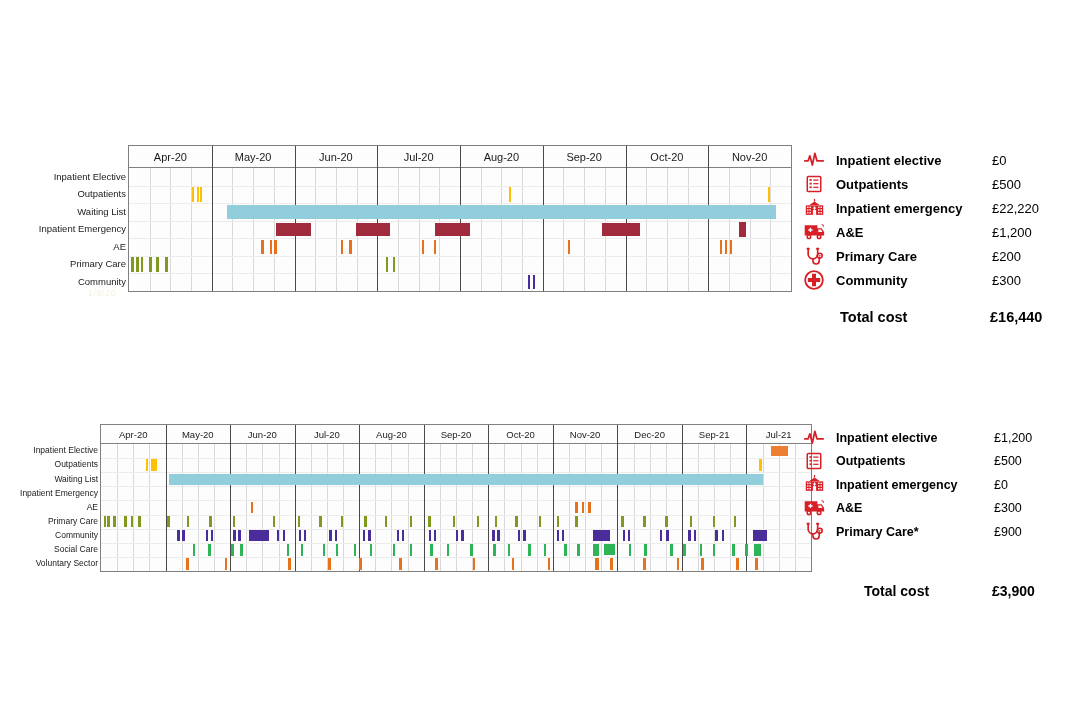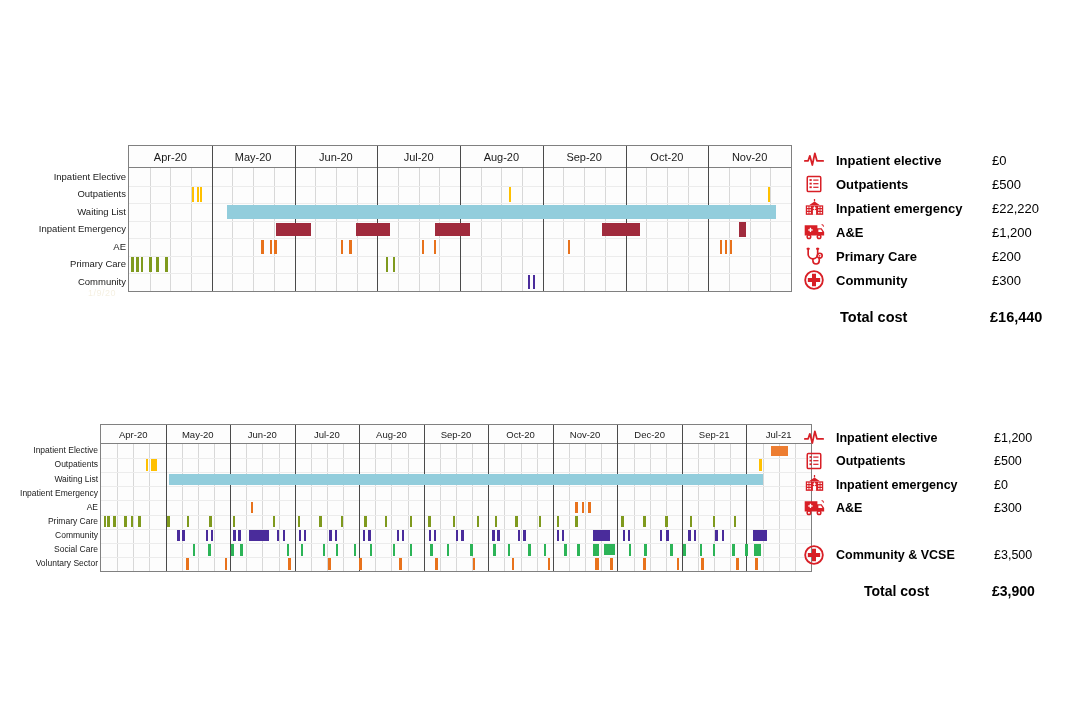--- a/index.html
+++ b/index.html
@@ -597,25 +597,29 @@
           <circle cx="19" cy="15.6" r="1.2" fill="#fff"></circle>
           <rect x="8" y="5" width="1.6" height="5" fill="#fff"></rect>
           <rect x="6.2" y="6.8" width="5.2" height="1.6" fill="#fff"></rect>
           <path d="M18.2 7 L21.3 7 L23 10 L18.2 10 Z" fill="#fff"></path>
           <path d="M22 1 q2 0.4 2.4 2.6" stroke="currentColor" stroke-width="1.2" fill="none"></path>
         </svg>
       </span>
       <span class="legend-label" style="font-size: 12.5px; margin-left: 10px;">A&amp;E</span>
       <span class="legend-value" style="font-size: 12.5px; left: 192px; top: 50%; transform: translateY(-50%);">£300</span>
     </div>
-    <div class="legend-row" style="top: 117.5px; height: 23.5px;">
-      <span class="legend-icon">
-        <svg viewBox="0 0 24 24" width="20" height="20">
-          <circle cx="12" cy="12" r="10.6" fill="none" stroke="currentColor" stroke-width="2.2"></circle>
-          <path d="M9.6 4.6 h4.8 v5 h5 v4.8 h-5 v5 h-4.8 v-5 h-5 V9.6 h5 Z" fill="currentColor"></path>
-        </svg>
-      </span>
-      <span class="legend-label" style="font-size: 12.5px; margin-left: 10px;">Community  &amp; VCSE</span>
-      <span class="legend-value" style="font-size: 12.5px; left: 192px; top: 50%; transform: translateY(-50%);">£3,500</span>
+    <div class="legend-row" style="top: 94px; height: 23.5px;">
+      <span class="legend-icon">
+        <svg viewBox="0 0 24 24" width="19" height="21">
+          <path d="M4 2 v7 a6 6 0 0 0 12 0 V2" fill="none" stroke="currentColor" stroke-width="2.1" stroke-linecap="round"></path>
+          <rect x="2" y="1" width="4" height="2.6" rx="1" fill="currentColor"></rect>
+          <rect x="14" y="1" width="4" height="2.6" rx="1" fill="currentColor"></rect>
+          <path d="M10 15 v2.5 a4 4 0 0 0 8 0 V13" fill="none" stroke="currentColor" stroke-width="2.1" stroke-linecap="round"></path>
+          <circle cx="18.6" cy="11" r="3.1" fill="none" stroke="currentColor" stroke-width="2.1"></circle>
+          <circle cx="18.6" cy="11" r="1" fill="currentColor"></circle>
+        </svg>
+      </span>
+      <span class="legend-label" style="font-size: 12.5px; margin-left: 10px;">Primary Care*</span>
+      <span class="legend-value" style="font-size: 12.5px; left: 192px; top: 50%; transform: translateY(-50%);">£900</span>
     </div>
     <div class="total-label" style="font-size: 14px; left: 62px; top: 157px;">Total cost</div>
     <div class="total-value" style="font-size: 14px; left: 190px; top: 157px;">£3,900</div>
   </div>
 
 </body></html>

